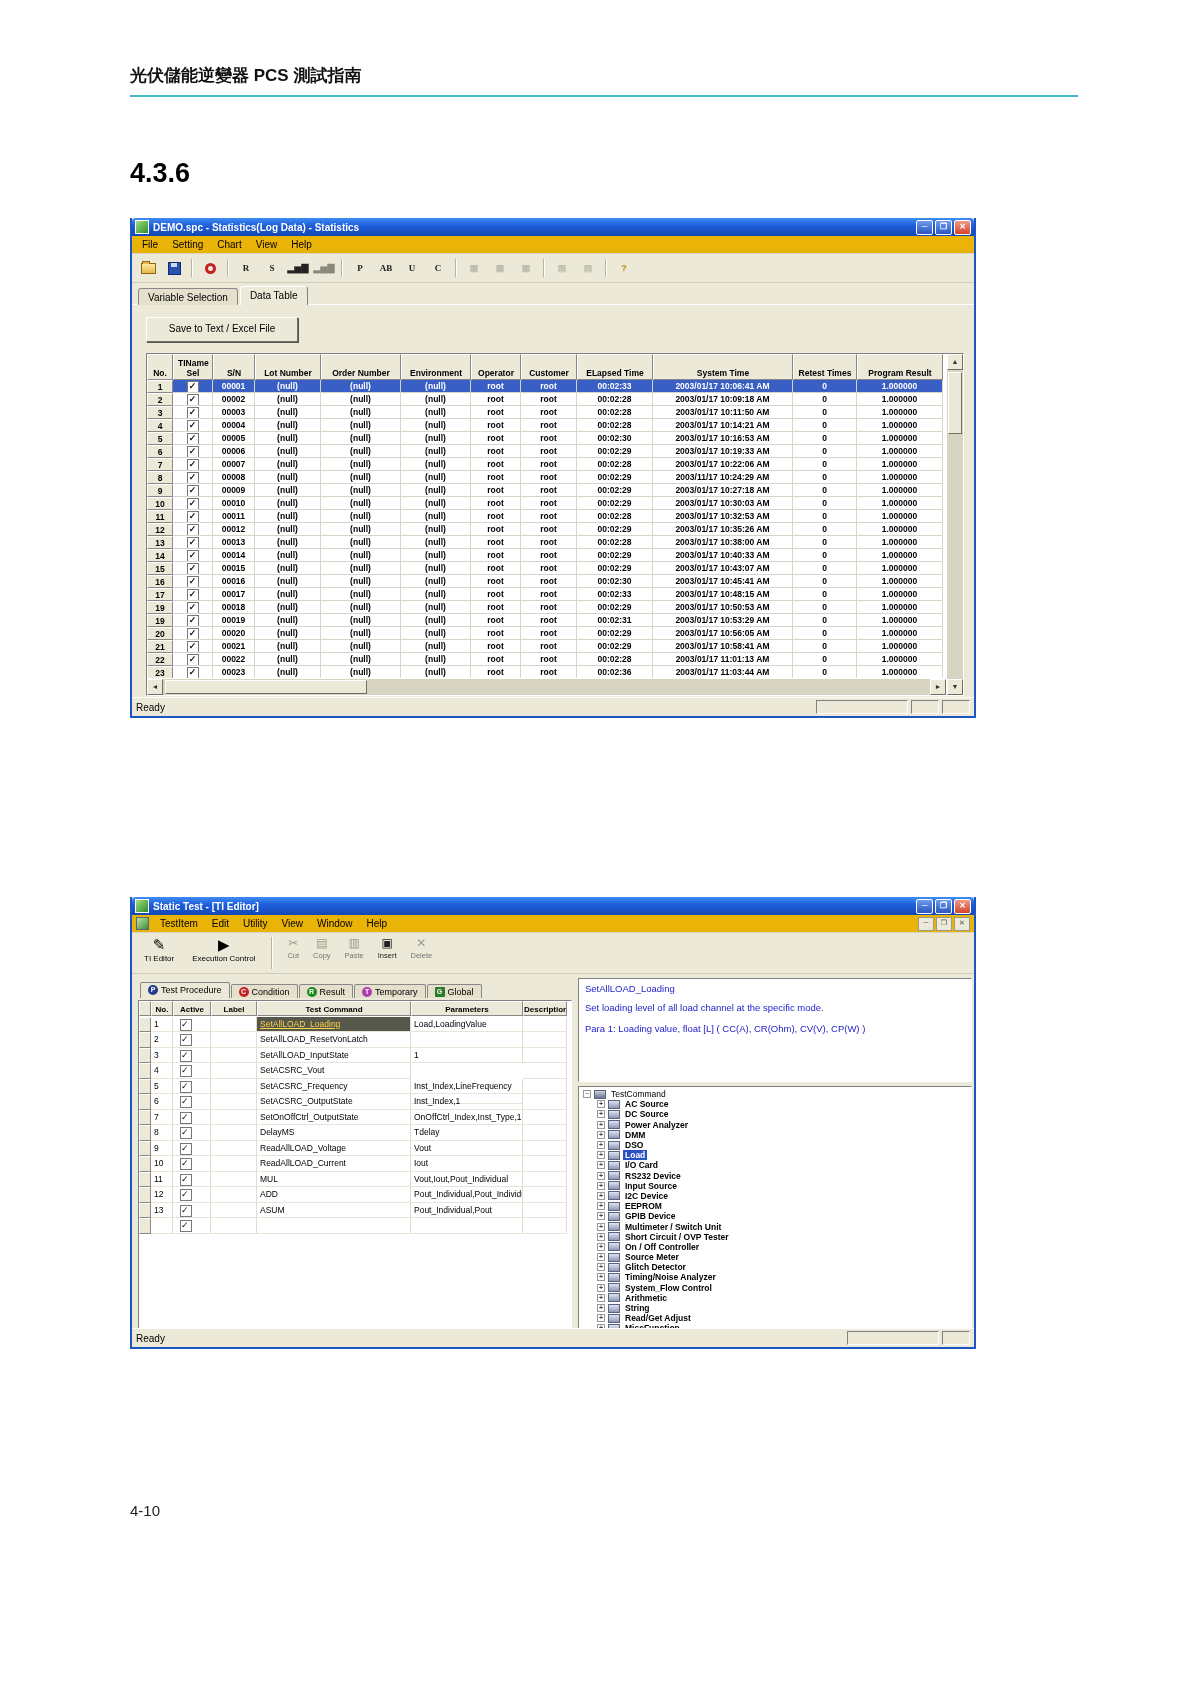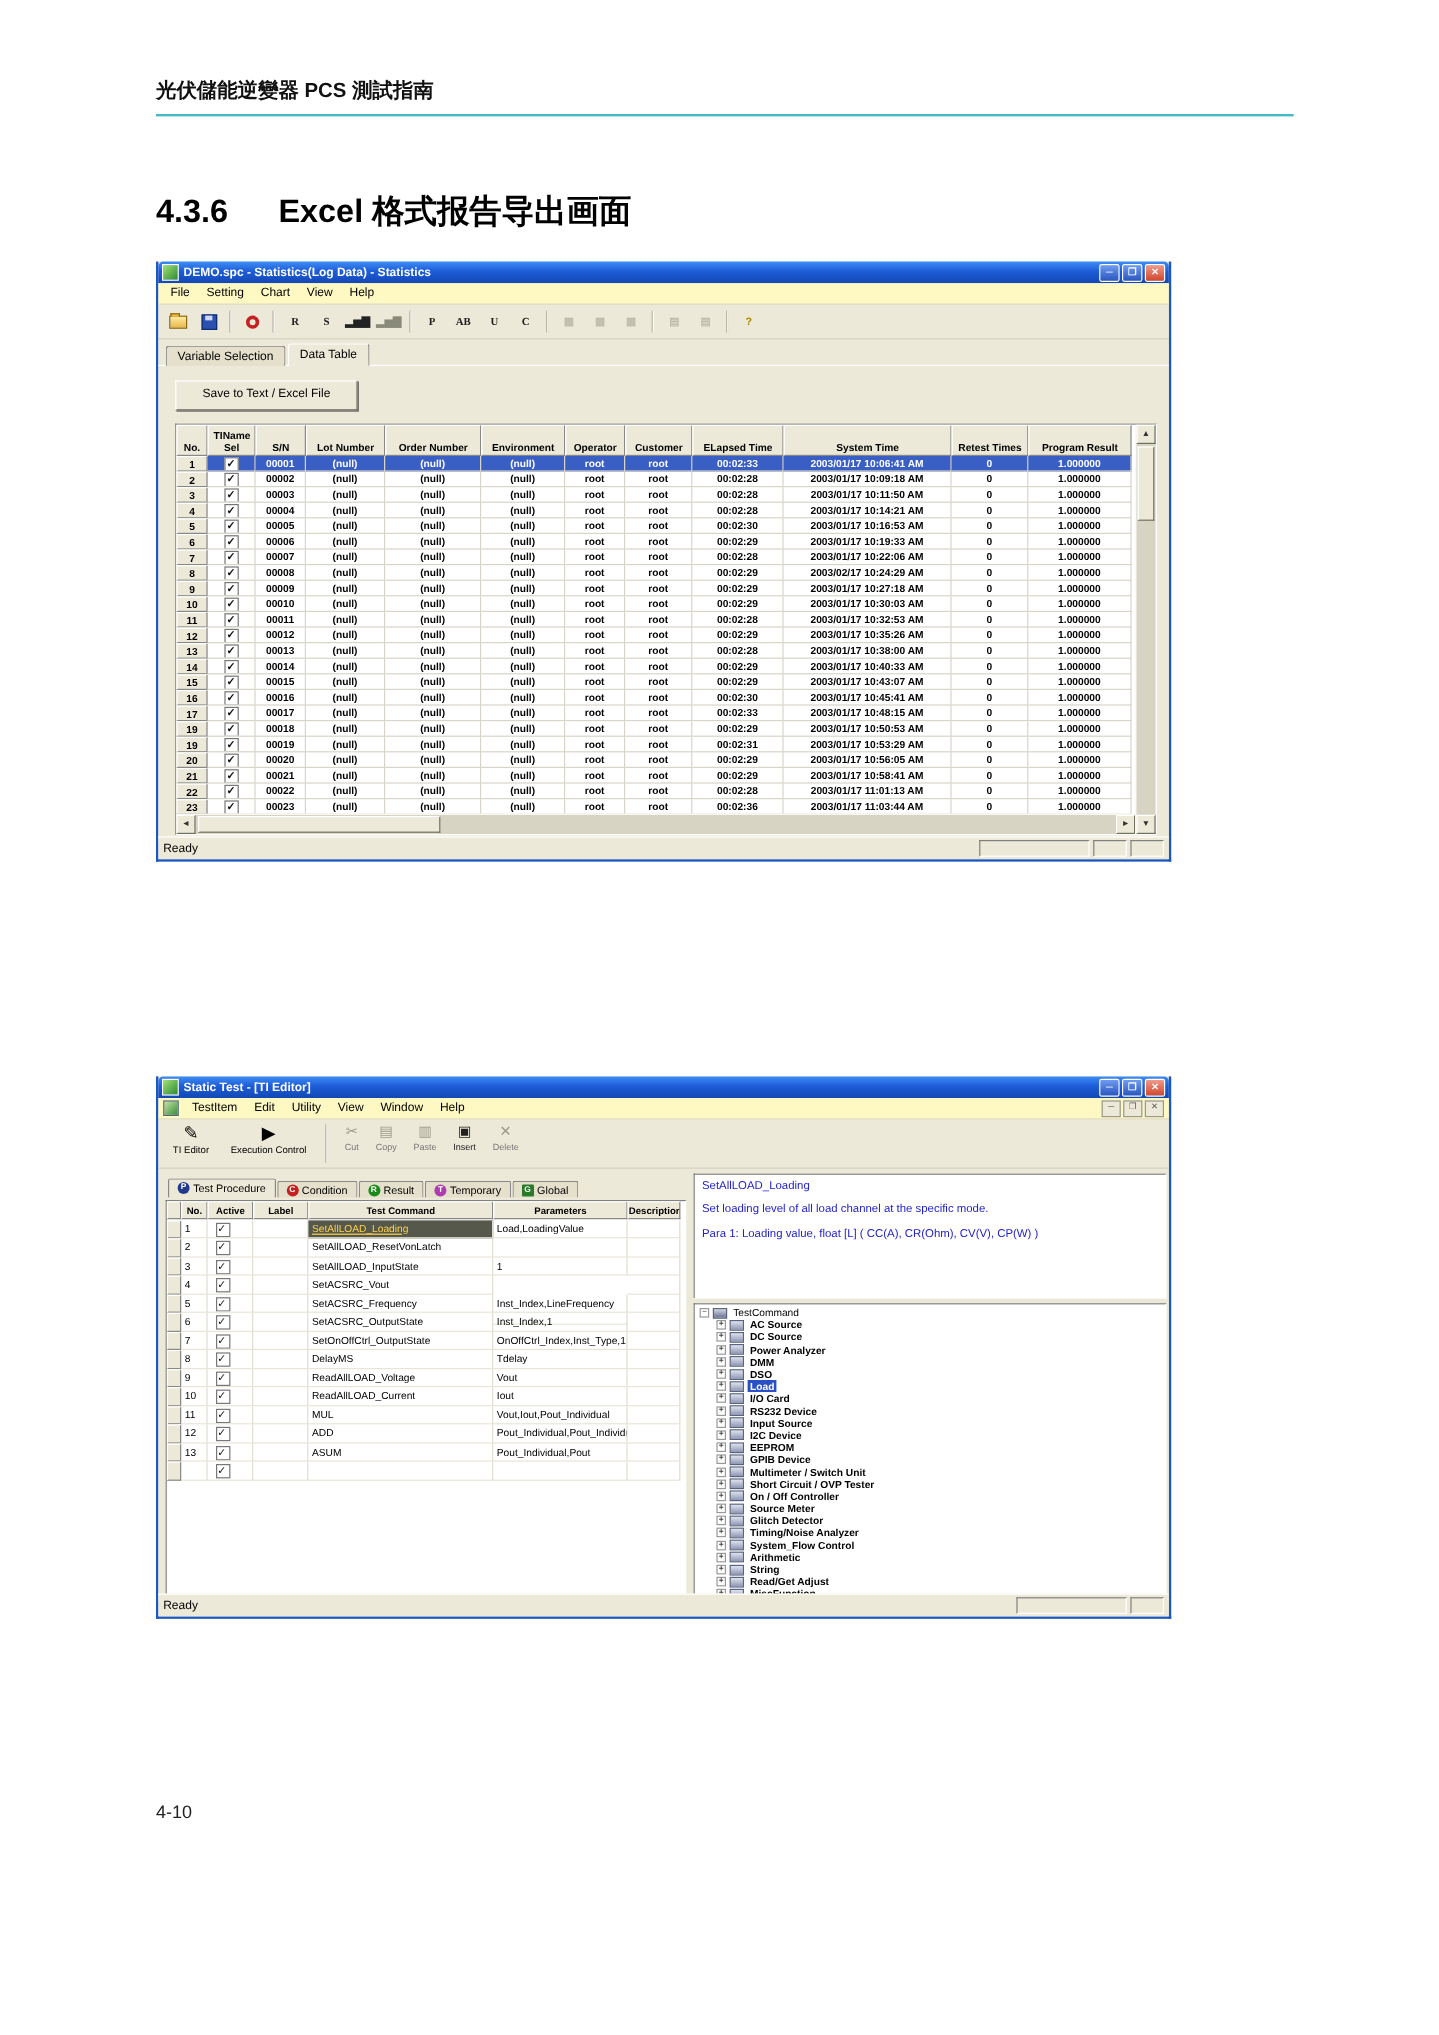--- a/index.html
+++ b/index.html
@@ -22,21 +22,21 @@
             display:flex;align-items:center;padding:0 3px;color:#fff;font-weight:bold;font-size:10px;
             border-radius:4px 4px 0 0;}
   .title-icon{width:12px;height:12px;margin-right:4px;border:1px solid #fff;
               background:linear-gradient(135deg,#9fe27a,#2f8a2f);flex:none;}
   .title-text{flex:1;white-space:nowrap;overflow:hidden;}
   .tb-controls{display:flex;gap:2px;}
   .tbtn{width:15px;height:13px;border:1px solid #fff;border-radius:2px;color:#fff;
         font-size:8px;line-height:11px;text-align:center;
         background:linear-gradient(to bottom,#6f9bf0,#2a56c0);}
   .tbtn.close{background:linear-gradient(to bottom,#ef9a8a,#d2462a);}
-  .menubar{height:17px;background:#fef9c3;display:flex;align-items:center;padding:0 4px;
+  .menubar{height:17px;background:#eab308;display:flex;align-items:center;padding:0 4px;
            border-bottom:1px solid #d8d4c4;gap:2px;}
   .menu-item{padding:1px 6px;font-size:10px;}
   .mdi-icon{width:11px;height:11px;background:linear-gradient(135deg,#bfe6a0,#3c8a3c);
             border:1px solid #567;margin-right:3px;flex:none;}
   .mdi-ctrls{margin-left:auto;display:flex;gap:2px;}
   .mdi-btn{width:14px;height:12px;border:1px solid #9a9a8a;background:#ece9d8;color:#555;
            font-size:7px;line-height:10px;text-align:center;}
 
   .toolbar{background:#ece9d8;border-bottom:1px solid #cfccbc;display:flex;align-items:center;
            padding:3px 4px;gap:2px;}
@@ -143,21 +143,20 @@
 </head>
 <body>
 
 <div class="page">
 
   <div class="doc-header">光伏儲能逆變器 PCS 測試指南</div>
   <div class="doc-rule"></div>
 
   <div class="sec-head sec1">
     <span>4.3.6</span>
-    <span>Excel 格式报告导出画面</span>
   </div>
 
   <div class="xp-window" style="top:218px;height:500px;">
     <div class="titlebar">
       <span class="title-icon"></span>
       <span class="title-text">DEMO.spc - Statistics(Log Data) - Statistics</span>
       <span class="tb-controls">
         <span class="tbtn">─</span>
         <span class="tbtn">❐</span>
         <span class="tbtn close">✕</span>
@@ -395,21 +394,21 @@
                 <div class="scell" style="width: 40px;">
                   <div class="checkbox" style="margin-top: 1px;">✓</div>
                 </div>
                 <div class="scell" style="width: 42px;">00008</div>
                 <div class="scell" style="width: 66px;">(null)</div>
                 <div class="scell" style="width: 80px;">(null)</div>
                 <div class="scell" style="width: 70px;">(null)</div>
                 <div class="scell" style="width: 50px;">root</div>
                 <div class="scell" style="width: 56px;">root</div>
                 <div class="scell" style="width: 76px;">00:02:29</div>
-                <div class="scell" style="width: 140px;">2003/02/17 10:24:29 AM</div>
+                <div class="scell" style="width: 140px;">2003/11/17 10:24:29 AM</div>
                 <div class="scell" style="width: 64px;">0</div>
                 <div class="scell" style="width: 86px;">1.000000</div>
               </div>
               <div class="srow">
                 <div class="scell rownum" style="width: 26px;">9</div>
                 <div class="scell" style="width: 40px;">
                   <div class="checkbox" style="margin-top: 1px;">✓</div>
                 </div>
                 <div class="scell" style="width: 42px;">00009</div>
                 <div class="scell" style="width: 66px;">(null)</div>

